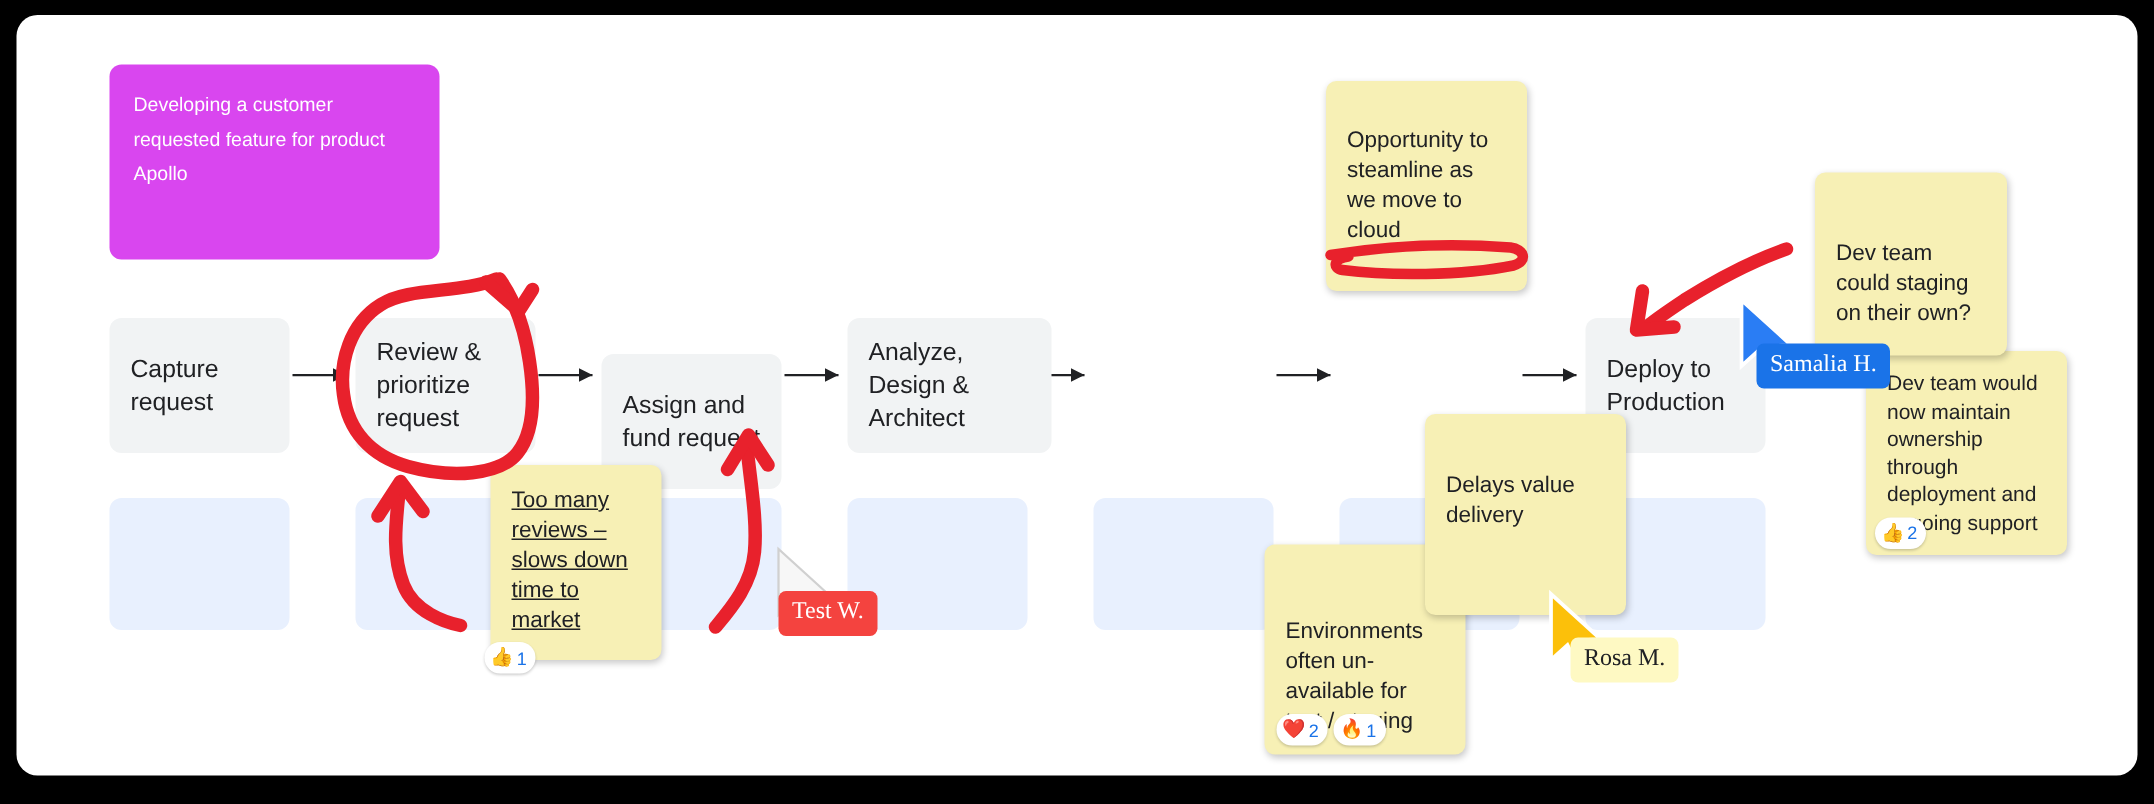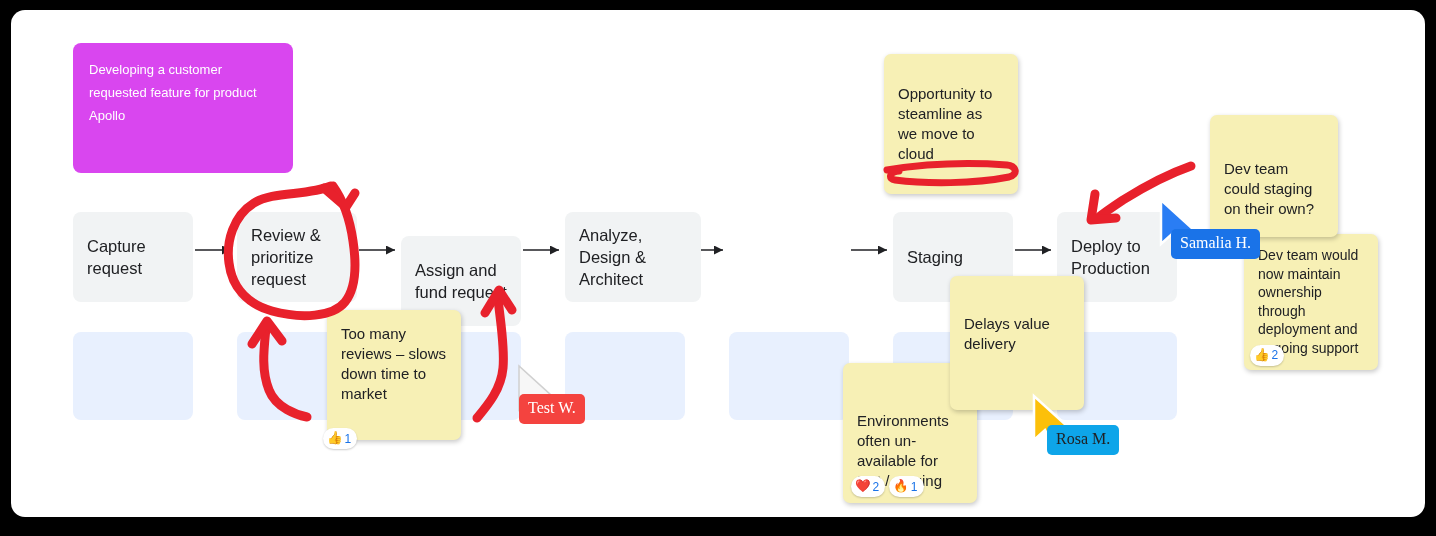--- a/index.html
+++ b/index.html
@@ -85,21 +85,21 @@
     position: absolute;
     border-radius: 5px;
     color: #ffffff;
     font-size: 16px;
     line-height: 1;
     padding: 6px 9px 8px 9px;
     white-space: nowrap;
     font-family: Liberation Serif, serif;
   }
   .lbl-andy { background: #f4433f; }
-  .lbl-rosa { background: #0ea5e9; color: #202124; }
+  .lbl-rosa { background: #fef9c3; color: #202124; }
   .lbl-samalia { background: #1a73e8; }
   svg.ov { position: absolute; left: 0; top: 0; width: 1414px; height: 507px; overflow: visible; pointer-events: none; }
 </style>
 </head>
 <body>
 
 <div id="canvas">
 
   <div class="title-card">
     <span>Developing a customer requested feature for product Apollo</span>
@@ -134,23 +134,20 @@
     </div>
   <div class="pbox" style="left:226px;width:120px;">
       <span>Review &amp; prioritize request</span>
     </div>
   <div class="pbox" style="left:390px;width:120px;margin-top:24px;">
       <span>Assign and fund request</span>
     </div>
   <div class="pbox" style="left:554px;width:136px;">
       <span>Analyze, Design &amp; Architect</span>
     </div>
-  <div class="pbox" style="left:882px;width:120px;">
-      <span>Staging</span>
-    </div>
   <div class="pbox" style="left:1046px;width:120px;">
       <span>Deploy to Production</span>
     </div>
 
   <div class="note" style="left:832px;top:353px;width:134px;height:140px;">
     <div style="padding-top:34px;">Environments often un-available for test / staging</div>
     <div class="reactions">
       <div class="reaction">
         <span class="emo">❤️</span>
         <span>2</span>
@@ -159,21 +156,21 @@
         <span class="emo">🔥</span>
         <span>1</span>
       </div>
     </div>
   </div>
 
   <div class="note" style="left:939px;top:266px;width:134px;height:134px;padding-top:38px;">
     <span>Delays value delivery</span>
   </div>
 
-  <div class="note" style="left:316px;top:300px;width:134px;height:130px;">
+  <div class="note" style="left:316px;top:300px;width:114px;height:130px;text-decoration:underline;">
     <span>Too many reviews – slows down time to market</span>
     <div class="reactions" style="bottom:-9px;left:-4px;">
       <div class="reaction">
         <span class="emo">👍</span>
         <span>1</span>
       </div>
     </div>
   </div>
 
   <div class="note" style="left:873px;top:44px;width:134px;height:140px;padding-top:30px;">

